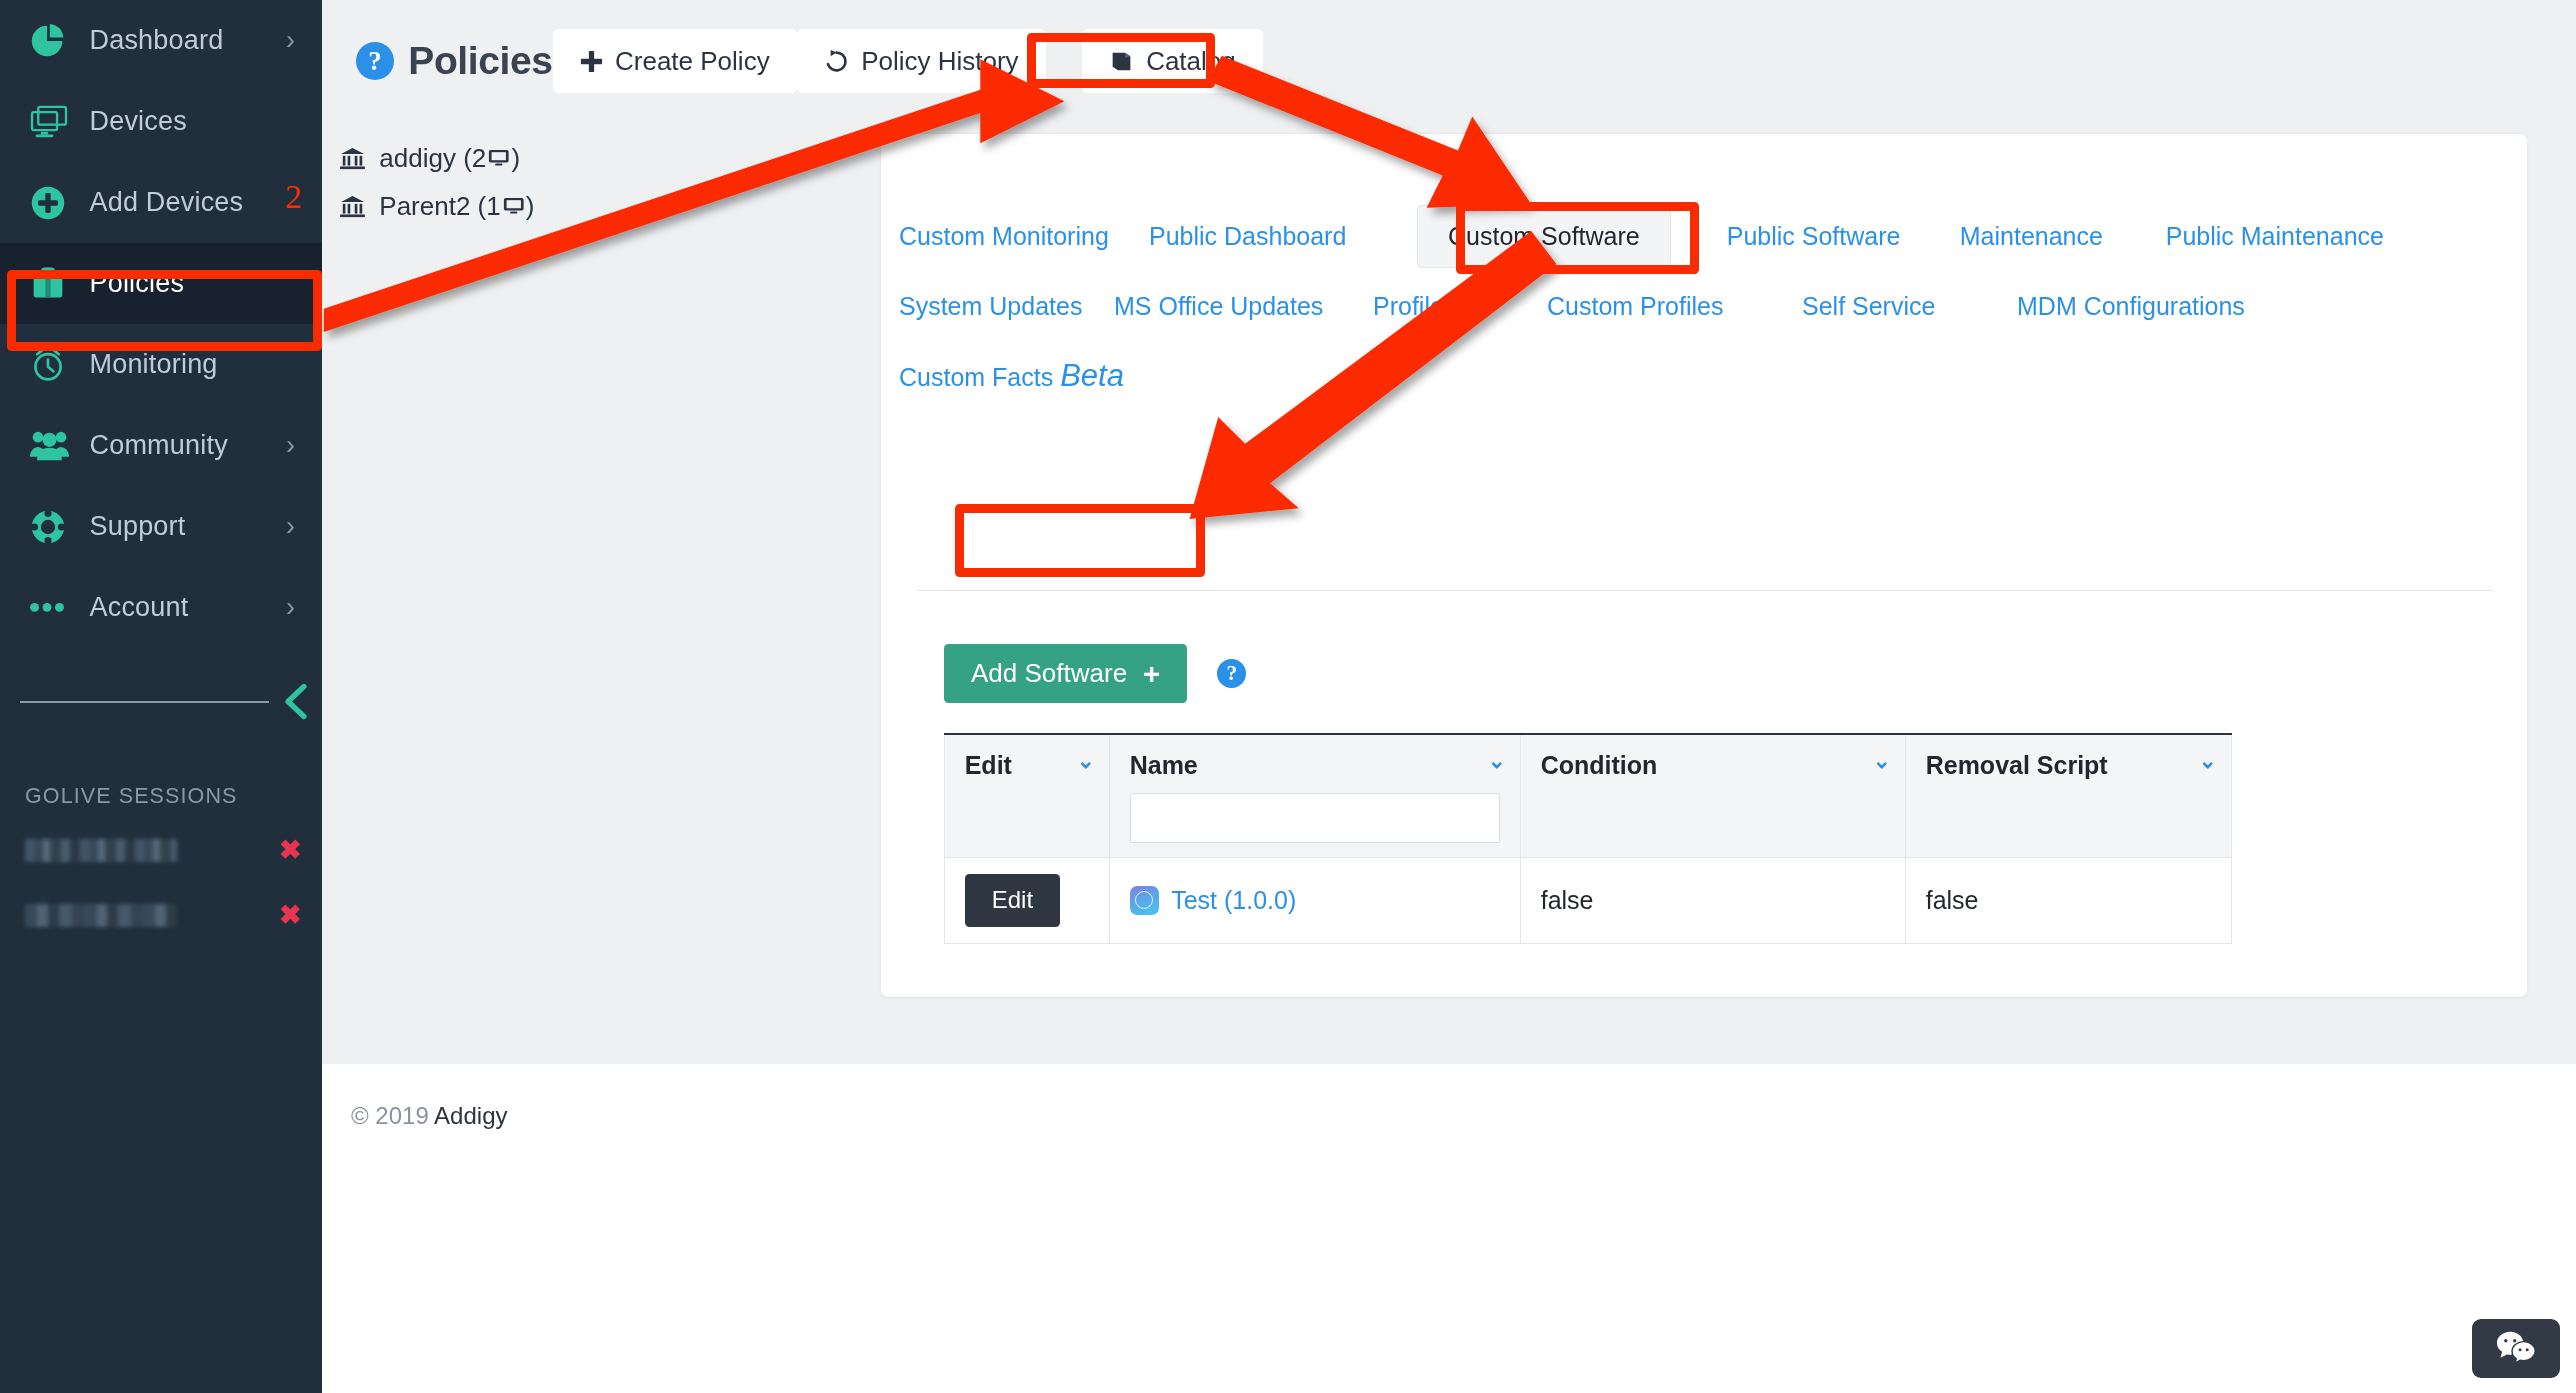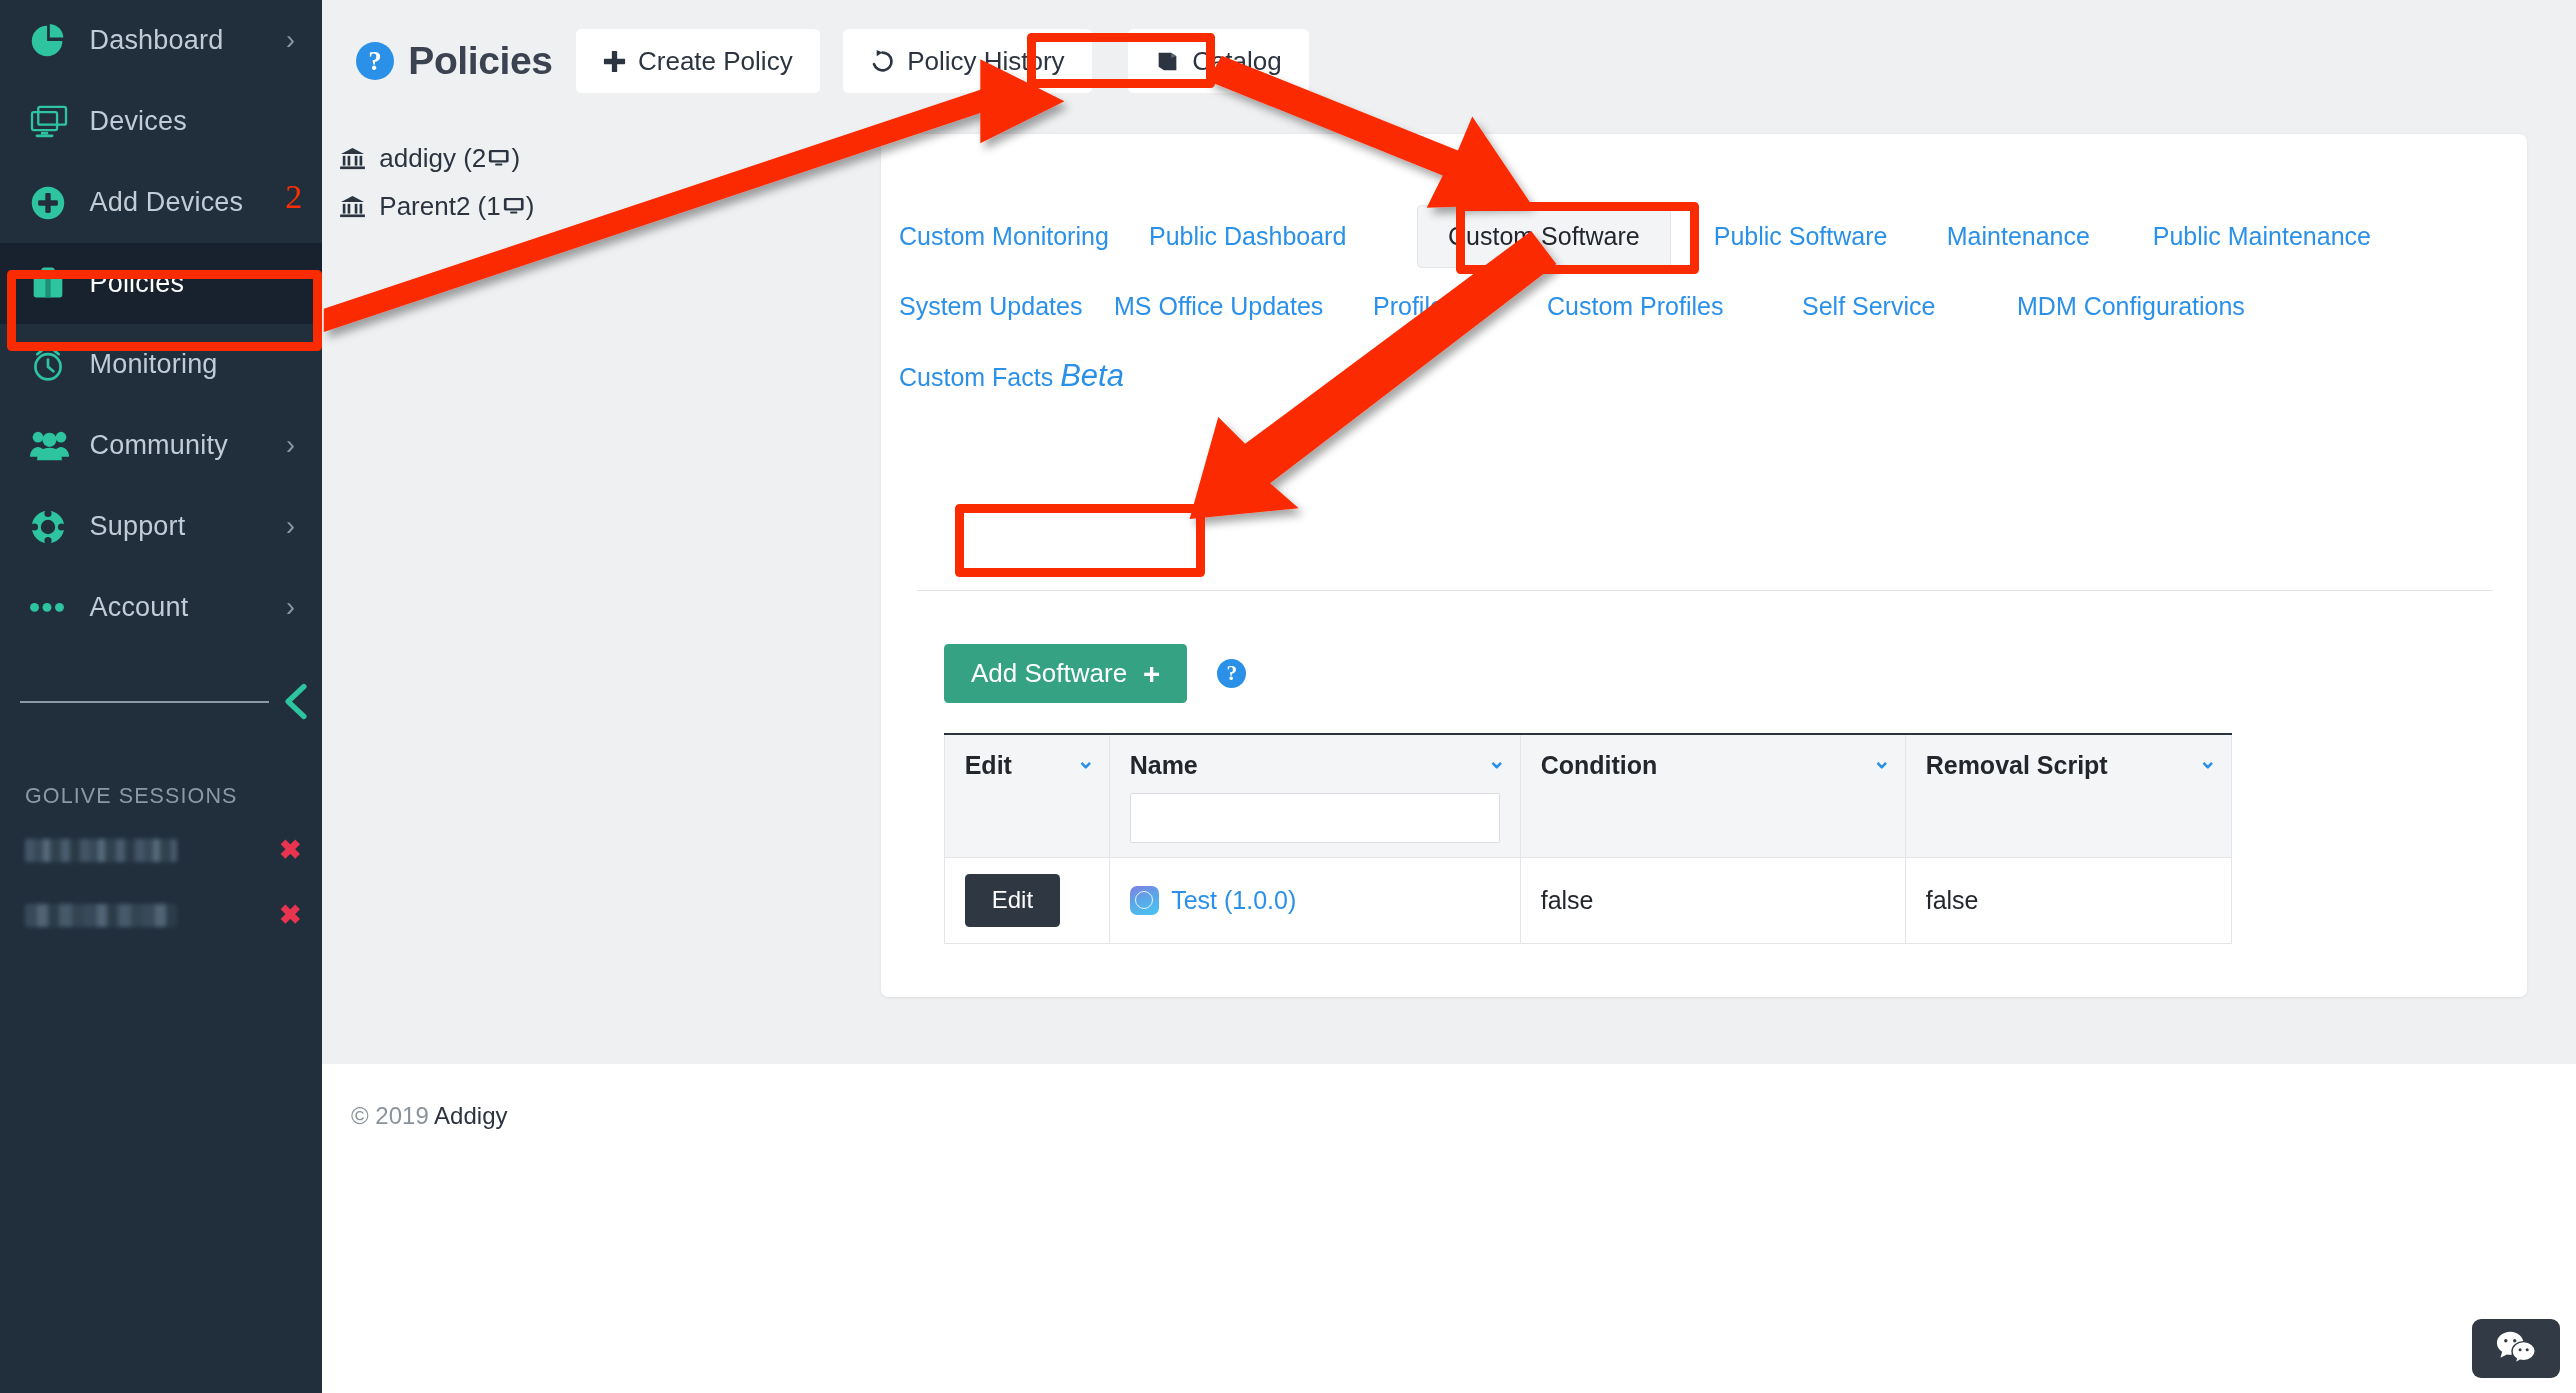--- a/index.html
+++ b/index.html
@@ -132,21 +132,20 @@
     display: flex; align-items: center; justify-content: center;
     font-family: "Liberation Serif", serif;
   }
   .page-title {
     margin-left: 14.3px;
     font-size: 39px; font-weight: bold;
     color: #3b4350;
     letter-spacing: -0.4px;
   }
   .hdr-btn {
-    margin-left: 23px;
     height: 64px;
     background: #ffffff;
     border-radius: 5.4px;
     display: flex; align-items: center;
     padding: 0 27px;
     font-size: 26px;
     color: #2b3440;
     cursor: pointer;
     white-space: nowrap;
   }
@@ -561,21 +560,21 @@
       </div>
     </div>
 
     <div class="card">
 
       <div class="tabs">
         <div class="tabrow">
           <span class="tab" style="margin-left:0;width:250px;">Custom Monitoring</span>
           <span class="tab" style="width:268px;">Public Dashboard</span>
           <span class="tab active">Custom Software</span>
-          <span class="tab" style="margin-left:43px;width:233px;">Public Software</span>
+          <span class="tab" style="margin-left:56px;width:233px;">Public Software</span>
           <span class="tab" style="width:206px;">Maintenance</span>
           <span class="tab">Public Maintenance</span>
         </div>
 
         <div class="tabrow">
           <span class="tab" style="width:215px;">System Updates</span>
           <span class="tab" style="width:259px;">MS Office Updates</span>
           <span class="tab" style="width:174px;">Profiles</span>
           <span class="tab" style="width:255px;">Custom Profiles</span>
           <span class="tab" style="width:215px;">Self Service</span>

